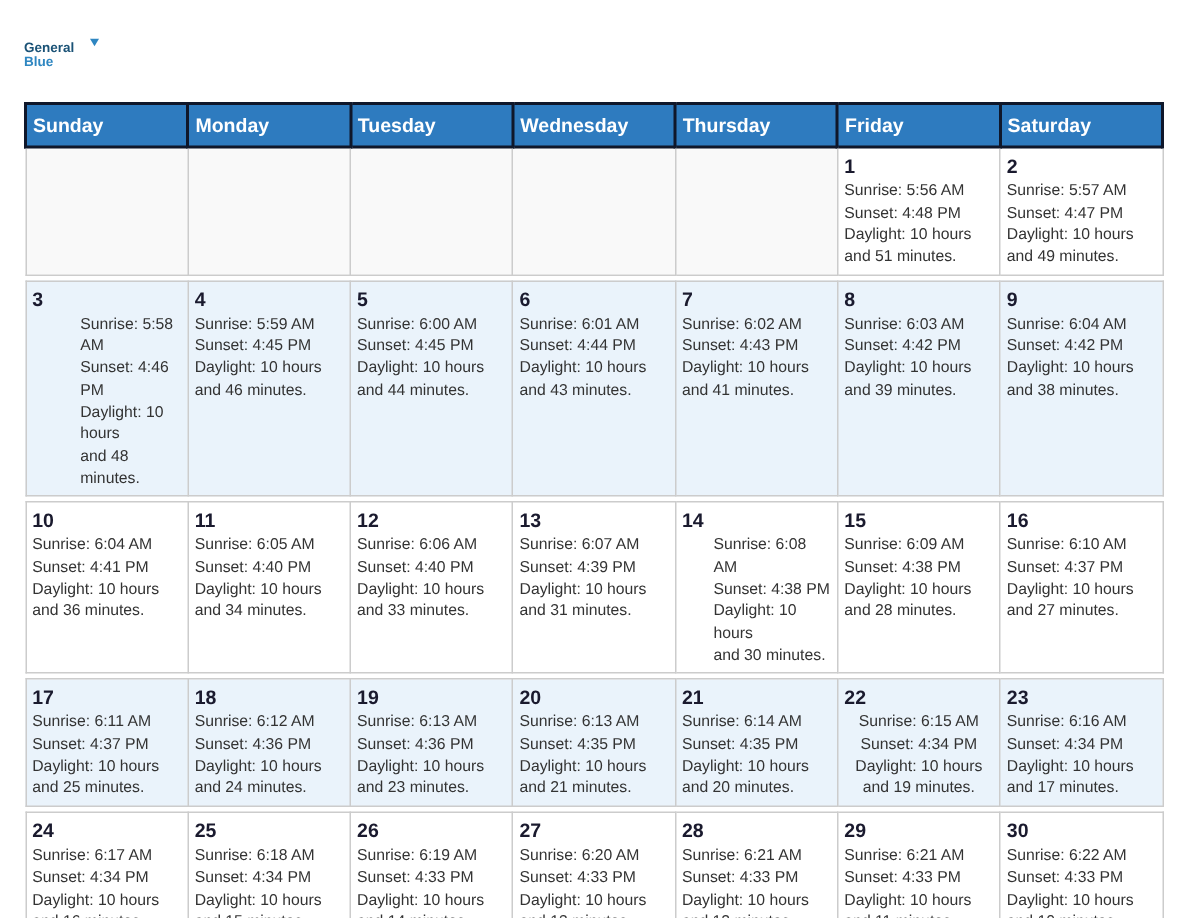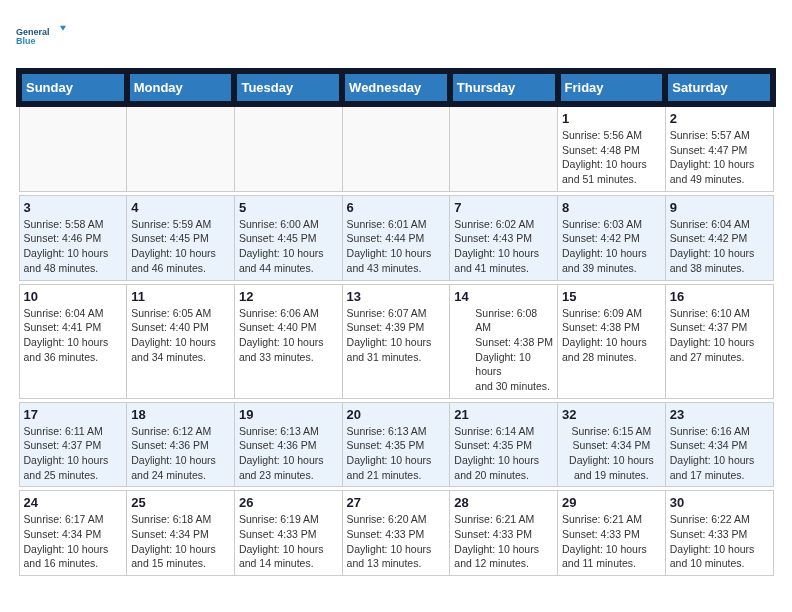--- a/index.html
+++ b/index.html
@@ -36,21 +36,21 @@
       width: 100%;
       border-collapse: collapse;
     }
     .calendar th {
       background: #2e7bbf;
       color: #fff;
       font-size: 13px;
       font-weight: bold;
       padding: 6px 4px;
       text-align: left;
-      border: 6px solid #0f172a;
+      border: 2px solid #0f172a;
     }
     .calendar td {
       border: 1px solid #ccc;
       vertical-align: top;
       padding: 4px;
       font-size: 11px;
       width: calc(100% / 7);
       min-height: 80px;
       background: #fff;
     }
@@ -130,21 +130,21 @@
 Daylight: 10 hours
 and 49 minutes.</div>
         </td>
       </tr>
       <tr class="divider-row">
         <td colspan="7"></td>
       </tr>
       <tr>
         <td class="alt-row">
           <span class="day-number">3</span>
-          <div class="cell-info" style="white-space: pre-line;">Sunrise: 5:58 AM
+          <div class="cell-info" style="white-space: pre-line; margin-left: 32px;">Sunrise: 5:58 AM
 Sunset: 4:46 PM
 Daylight: 10 hours
 and 48 minutes.</div>
         </td>
         <td class="alt-row">
           <span class="day-number">4</span>
           <div class="cell-info" style="white-space: pre-line;">Sunrise: 5:59 AM
 Sunset: 4:45 PM
 Daylight: 10 hours
 and 46 minutes.</div>
@@ -272,21 +272,21 @@
 and 21 minutes.</div>
         </td>
         <td class="alt-row">
           <span class="day-number">21</span>
           <div class="cell-info" style="white-space: pre-line;">Sunrise: 6:14 AM
 Sunset: 4:35 PM
 Daylight: 10 hours
 and 20 minutes.</div>
         </td>
         <td class="alt-row">
-          <span class="day-number">32</span>
+          <span class="day-number">22</span>
           <div class="cell-info" style="white-space: pre-line; text-align: center;">Sunrise: 6:15 AM
 Sunset: 4:34 PM
 Daylight: 10 hours
 and 19 minutes.</div>
         </td>
         <td class="alt-row">
           <span class="day-number">23</span>
           <div class="cell-info" style="white-space: pre-line;">Sunrise: 6:16 AM
 Sunset: 4:34 PM
 Daylight: 10 hours

